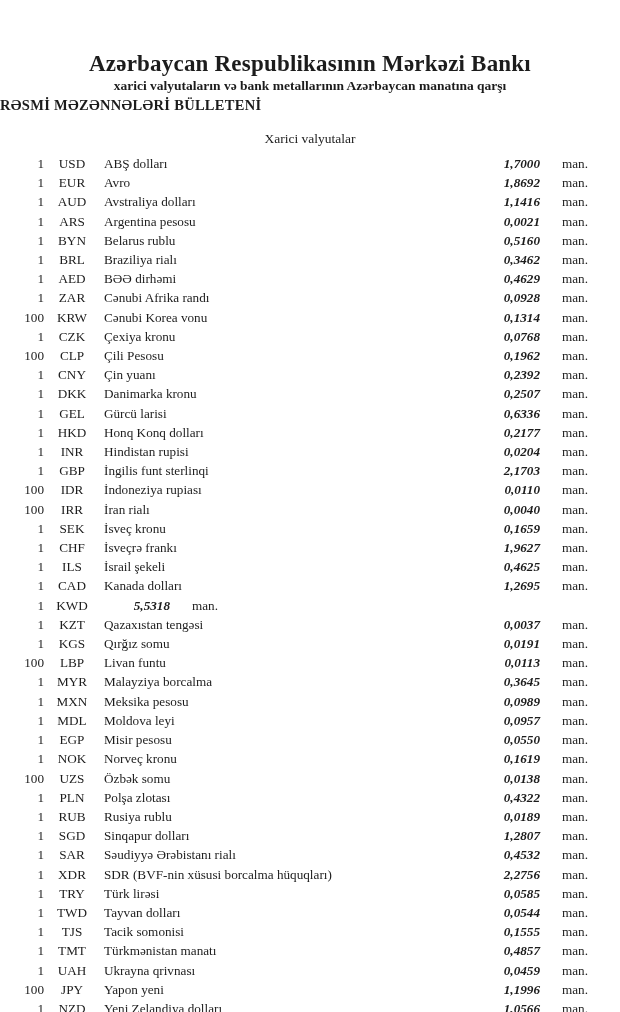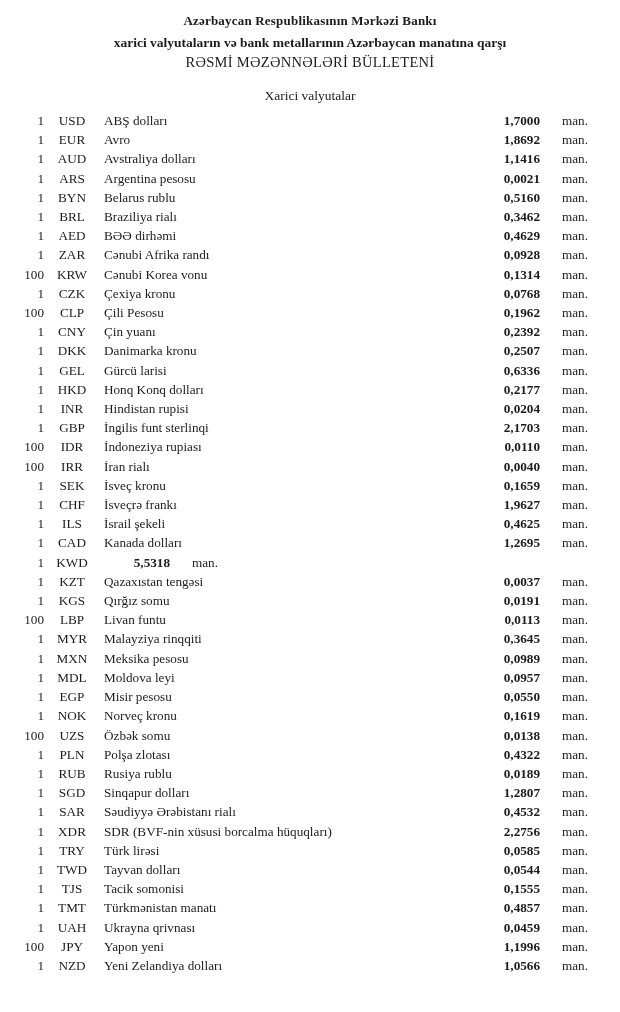--- a/index.html
+++ b/index.html
@@ -16,33 +16,34 @@
   }
   .page {
     box-sizing: border-box;
     width: 620px;
     height: 1012px;
     padding-top: 9px;
   }
   .bank-title {
     text-align: center;
     font-weight: bold;
-    font-size: 13px;
+    font-size: 23px;
     line-height: 24px;
     letter-spacing: 0.2px;
+    margin-top: 43px;
   }
   .hdr-line {
     text-align: center;
     font-weight: bold;
     font-size: 13.5px;
     line-height: 19px;
   }
   .bulletin-title {
-    text-align: center;
-    font-weight: normal;
+    text-align: left;
+    font-weight: bold;
     font-size: 14.5px;
     line-height: 21px;
     letter-spacing: 0.3px;
   }
   .section-title {
     text-align: center;
     font-weight: normal;
     font-size: 13.5px;
     line-height: 19px;
     margin-top: 13px;
@@ -70,20 +71,21 @@
   .cell-name {
     flex: 1 1 auto;
     margin-left: 4px;
     white-space: nowrap;
     overflow: hidden;
   }
   .cell-rate {
     width: 70px;
     text-align: right;
     font-weight: bold;
+    font-style: italic;
     flex: 0 0 auto;
   }
   .cell-unit {
     width: 32px;
     margin-left: 22px;
     text-align: left;
     flex: 0 0 auto;
   }
 </style>
 </head>
@@ -308,21 +310,21 @@
     <span class="cell-qty">100</span>
     <span class="cell-code">LBP</span>
     <span class="cell-name">Livan funtu</span>
     <span class="cell-rate">0,0113</span>
     <span class="cell-unit">man.</span>
   </div>
 
   <div class="rate-row">
     <span class="cell-qty">1</span>
     <span class="cell-code">MYR</span>
-    <span class="cell-name">Malayziya rinqqiti</span>
+    <span class="cell-name">Malayziya borcalma</span>
     <span class="cell-rate">0,3645</span>
     <span class="cell-unit">man.</span>
   </div>
 
   <div class="rate-row">
     <span class="cell-qty">1</span>
     <span class="cell-code">MXN</span>
     <span class="cell-name">Meksika pesosu</span>
     <span class="cell-rate">0,0989</span>
     <span class="cell-unit">man.</span>

